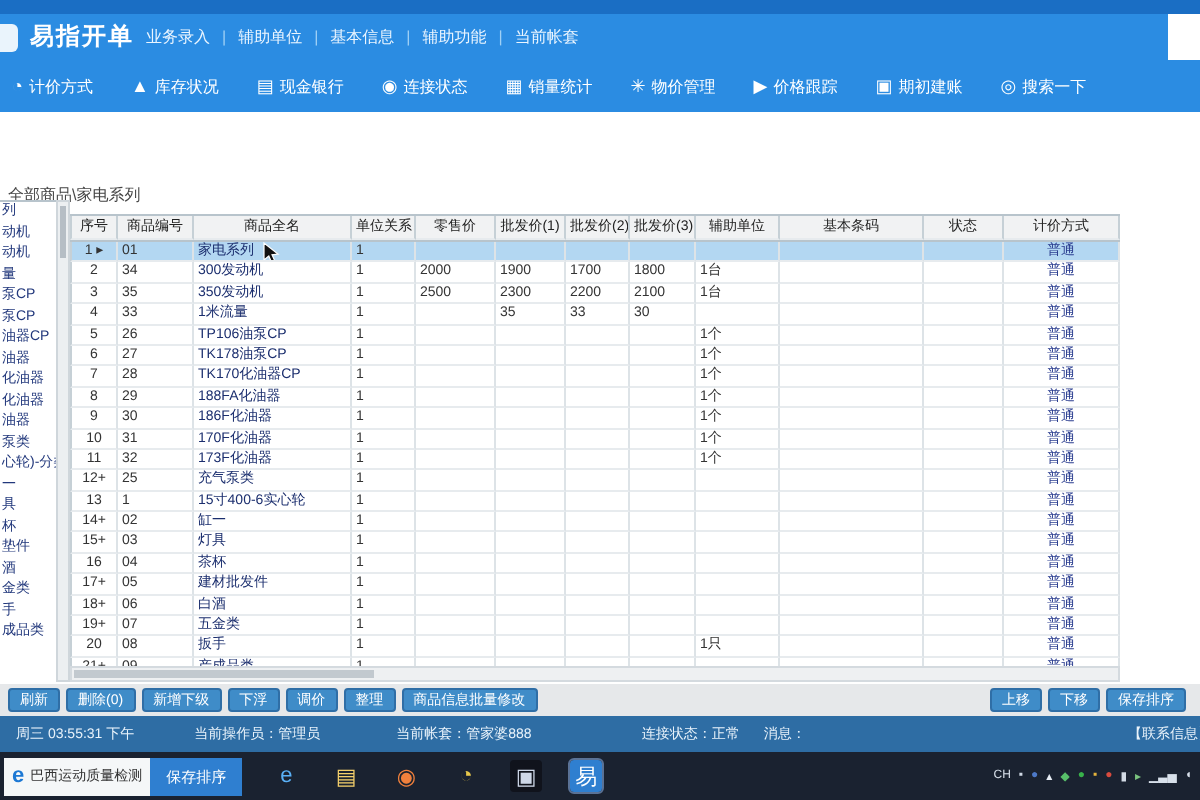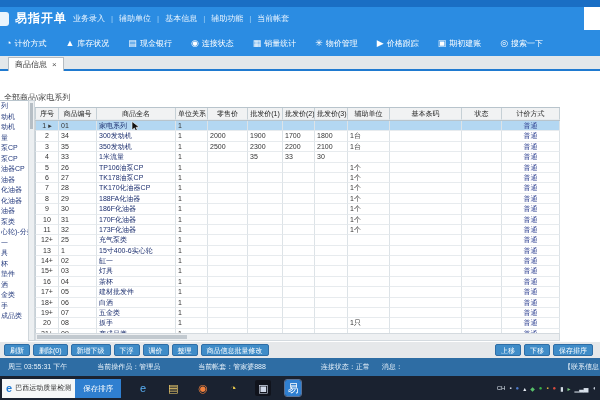--- a/index.html
+++ b/index.html
@@ -126,26 +126,20 @@
       <div class="tool-btn">
         <span class="tool-ico">▣</span>
         <span class="tool-lbl">期初建账</span>
       </div>
       <div class="tool-btn">
         <span class="tool-ico">◎</span>
         <span class="tool-lbl">搜索一下</span>
       </div>
     </div>
 
-  <div id="tabbar" class="abs">
-    <div id="tab-active">
-      <span class="tab-lbl">商品信息</span>
-      <span class="tab-x">×</span>
-    </div>
-  </div>
 
   <div id="breadcrumb" class="abs">全部商品\家电系列</div>
 
   <div id="sidebar" class="abs">
       <div class="tree-item">列</div>
       <div class="tree-item">动机</div>
       <div class="tree-item">动机</div>
       <div class="tree-item">量</div>
       <div class="tree-item">泵CP</div>
       <div class="tree-item">泵CP</div>

